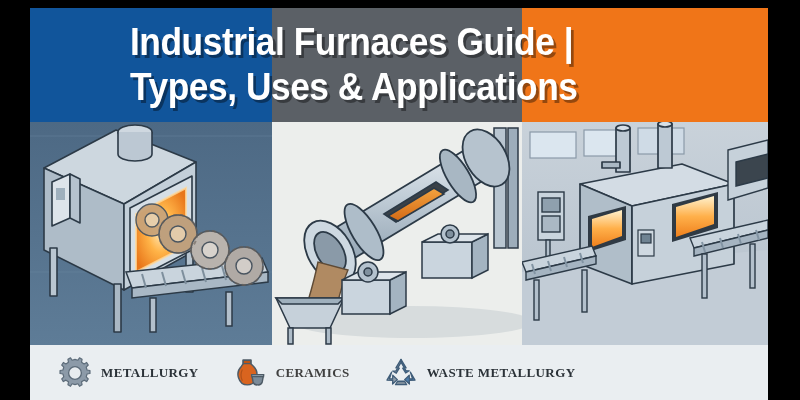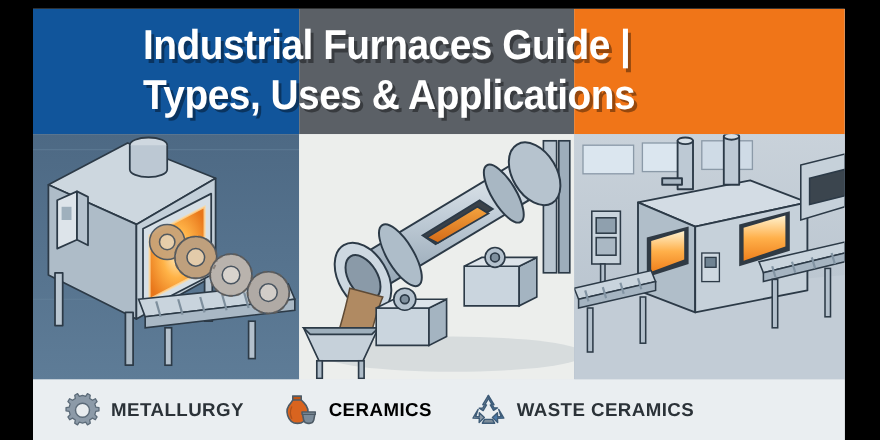--- a/index.html
+++ b/index.html
@@ -36,23 +36,23 @@
   .panel.p3 { left:492px; width:246px; background:linear-gradient(180deg,#c3ccd6 0%,#b9c4cf 100%); }
 
   .panel svg { position:absolute; left:0; top:0; width:100%; height:100%; display:block; }
 
   
   .footer { position:absolute; left:0; top:337px; width:738px; height:55px;
             background:linear-gradient(180deg,#eef1f4 0%,#e8ecef 60%,#e4e8ec 100%);
             display:flex; align-items:center; }
   .fitem { display:flex; align-items:center; height:55px; }
   .fitem .ficon { width:34px; height:34px; flex:none; margin-right:9px; }
-  .fitem .flabel { font-size:17px; font-weight:bold; color:#2b3238;
+  .fitem .flabel { font-size:13px; font-weight:bold; color:#2b3238;
                    letter-spacing:0.4px; white-space:nowrap;
-                   font-family:Liberation Sans, sans-serif; }
+                   font-family:Liberation Serif, serif; }
 </style>
 </head>
 <body>
 
 <div id="stage">
   <div id="canvas">
 
     <div class="header">
       <div class="band blue" style="background: rgb(17, 85, 155);"></div>
       <div class="band gray" style="background: rgb(91, 96, 102);"></div>
@@ -316,31 +316,31 @@
 
 
       <div class="fitem" style="margin-left:34px;">
         <svg class="ficon" viewBox="0 0 40 40">
           <path d="M12 5 h9 v4 l3 3 c4 4 5 9 3.5 13.5 C26 30.5 22 34 17 34 C12 34 8 30.5 6.5 25.5 C5 21 6 16 10 12 l2-3 z" fill="#d9641f" stroke="#4e5b66" stroke-width="1.7" stroke-linejoin="round"></path>
           <path d="M12 5 h9 v4 h-9 z" fill="#c05414" stroke="#4e5b66" stroke-width="1.7"></path>
           <path d="M11 16 c-2 4 -2 9 0 13" fill="none" stroke="#b0511a" stroke-width="1.4"></path>
           <path d="M22 22 h14 l-1.6 8.5 A5 5 0 0 1 29.4 34 h-.8 A5 5 0 0 1 23.6 30.5 z" fill="#7b8b99" stroke="#4e5b66" stroke-width="1.7" stroke-linejoin="round"></path>
           <path d="M22 22 h14 v2.2 h-14 z" fill="#9aaab7" stroke="#4e5b66" stroke-width="1.4"></path>
         </svg>
-        <span class="flabel" style="color: #000000;">CERAMICS</span>
+        <span class="flabel" style="color: #404040;">CERAMICS</span>
       </div>
 
       <div class="fitem" style="margin-left:34px;">
         <svg class="ficon" viewBox="0 0 40 40">
           <g stroke="#3f5c78" stroke-width="1.5" stroke-linejoin="round">
             <path d="M20 4 l6 10 -4 .3 3.5 5.7 4.2-2.6 -3.9-.2 -5.8-10z" fill="#4a79a8"></path>
             <path d="M20 4 l-6 10 4 .3 -3.6 6 -4.2-2.6 3.9-.2 5.9-10z" fill="#8b9aa8"></path>
             <path d="M31 19 l5.5 9.4 -6.8 .2 .2 4.4 -5.6-5.2 5.4-5.2 .1 4.3 3.8-.1z" fill="#4a79a8"></path>
             <path d="M9 19 l-5.5 9.4 6.8 .2 -.2 4.4 5.6-5.2 -5.4-5.2 -.1 4.3 -3.8-.1z" fill="#8b9aa8"></path>
             <path d="M13.5 33.8 h13.2 l-2.4-4.1 h-8.4z" fill="#7c8c9a"></path>
           </g>
         </svg>
-        <span class="flabel" style="color: rgb(43, 50, 56);">WASTE CERAMICS</span>
+        <span class="flabel" style="color: rgb(43, 50, 56);">WASTE METALLURGY</span>
       </div>
     </div>
 
   </div>
 </div>
 
 </body></html>

